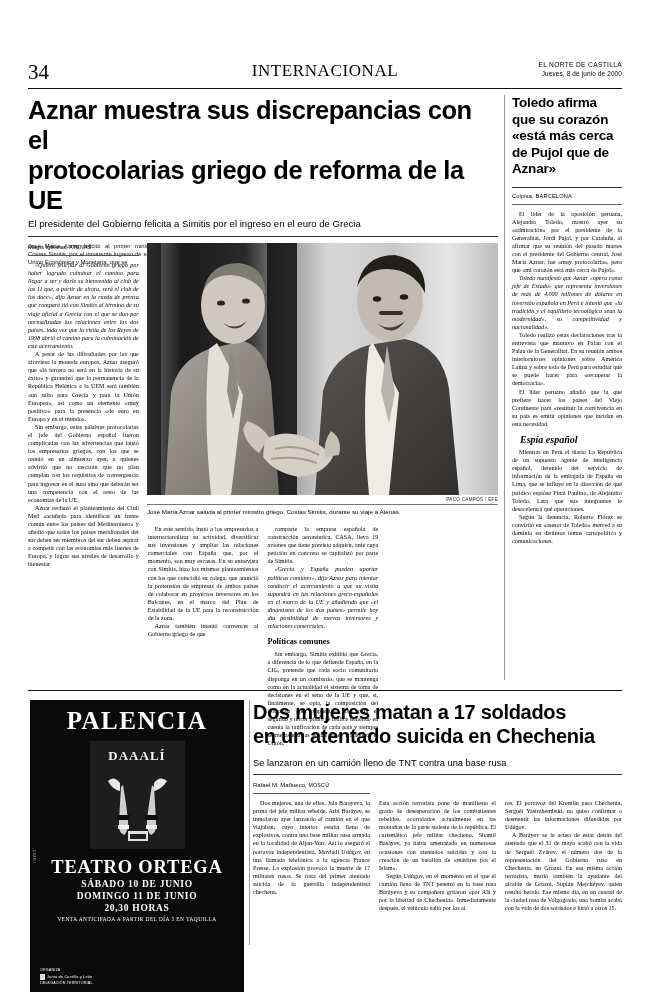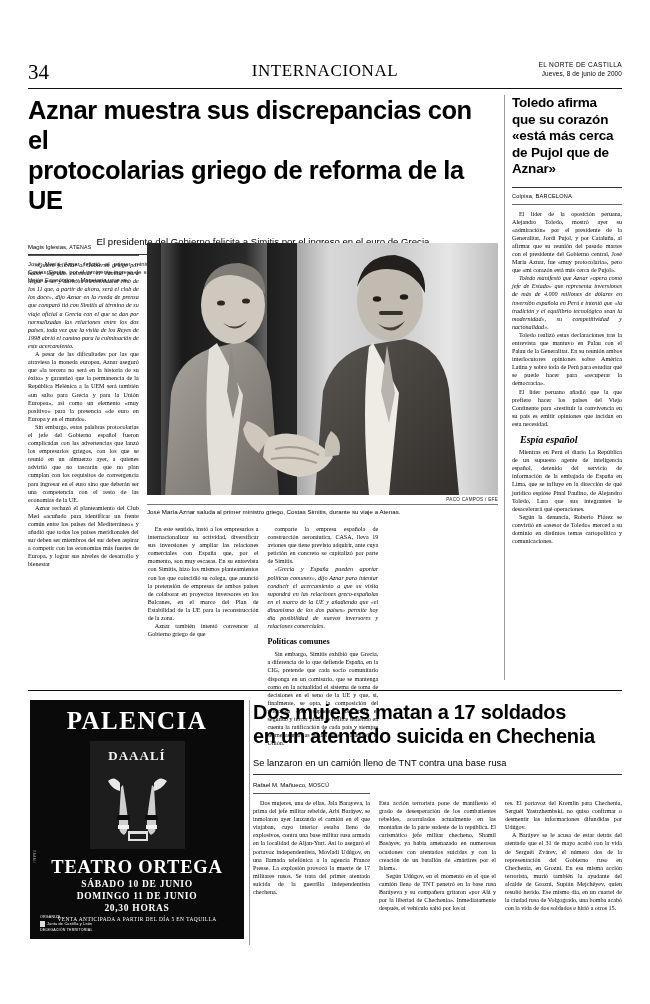--- a/index.html
+++ b/index.html
@@ -20,21 +20,21 @@
                    font-family: "Liberation Serif", serif; font-size: 17px; letter-spacing: .6px; }
   .paper-info { position: absolute; right: 0; top: 1px; text-align: right; }
   .paper-name { font-size: 6.6px; letter-spacing: .35px; line-height: 9px; }
   .paper-date { font-size: 6.4px; letter-spacing: .15px; line-height: 9px; }
   .rule-top { position: absolute; left: 0; right: 0; top: 29px; border-top: 1px solid #111; }
 
   
   .lead-art { position: absolute; left: 28px; top: 95px; width: 470px; }
   .headline { font-size: 25.5px; line-height: 30px; font-weight: bold;
               letter-spacing: -0.4px; }
-  .kicker { margin-top: 20px; font-size: 9.6px; line-height: 13px; text-align: center; }
+  .kicker { margin-top: 2px; font-size: 9.6px; line-height: 13px; }
   .hr-thin { margin-top: 6px; border-top: 1px solid #333; }
 
   .lead-cols { margin-top: 5px; display: flex; gap: 10px; }
   .lead-cols .lc { width: 150px; font-size: 5.9px; line-height: 8.2px;
                    text-align: justify; color: #111; }
 
   
   .vline { position: absolute; top: 0; bottom: 0; border-left: 1px solid #999; }
 
   
@@ -70,21 +70,21 @@
                  padding-bottom: 3px; border-bottom: 1px solid #666; letter-spacing: .2px; }
   .side-body { margin-top: 5px; }
   .side-sub { font-family: "Liberation Serif", serif; font-size: 10px;
               line-height: 11px; margin: 6px 8px 3px; font-style: italic; }
 
   
   .bottom-rule { position: absolute; left: 28px; top: 690px; width: 594px;
                  border-top: 1px solid #111; }
 
   
-  .ad { position: absolute; left: 30px; top: 700px; width: 214px; height: 239px;
+  .ad { position: absolute; left: 30px; top: 700px; width: 214px; height: 292px;
         background: #0a0a0a; color: #fff; overflow: hidden; }
   .ad-title { text-align: center; font-family: "Liberation Serif", serif;
               font-weight: bold; font-size: 25px; letter-spacing: 1.5px;
               margin-top: 7px; }
   .ad-poster { width: 95px; height: 108px; margin: 6px auto 0; position: relative;
                background: linear-gradient(150deg,#3b3b3b,#151515 60%,#2a2a2a); }
   .ad-poster .pt { position: absolute; top: 7px; left: 0; right: 0; text-align: center;
                    font-family: "Liberation Serif", serif; font-weight: bold;
                    font-size: 13px; letter-spacing: 1px; color: #f2f2f2; }
   .ad-poster svg { position: absolute; left: 0; top: 0; width: 100%; height: 100%; }

